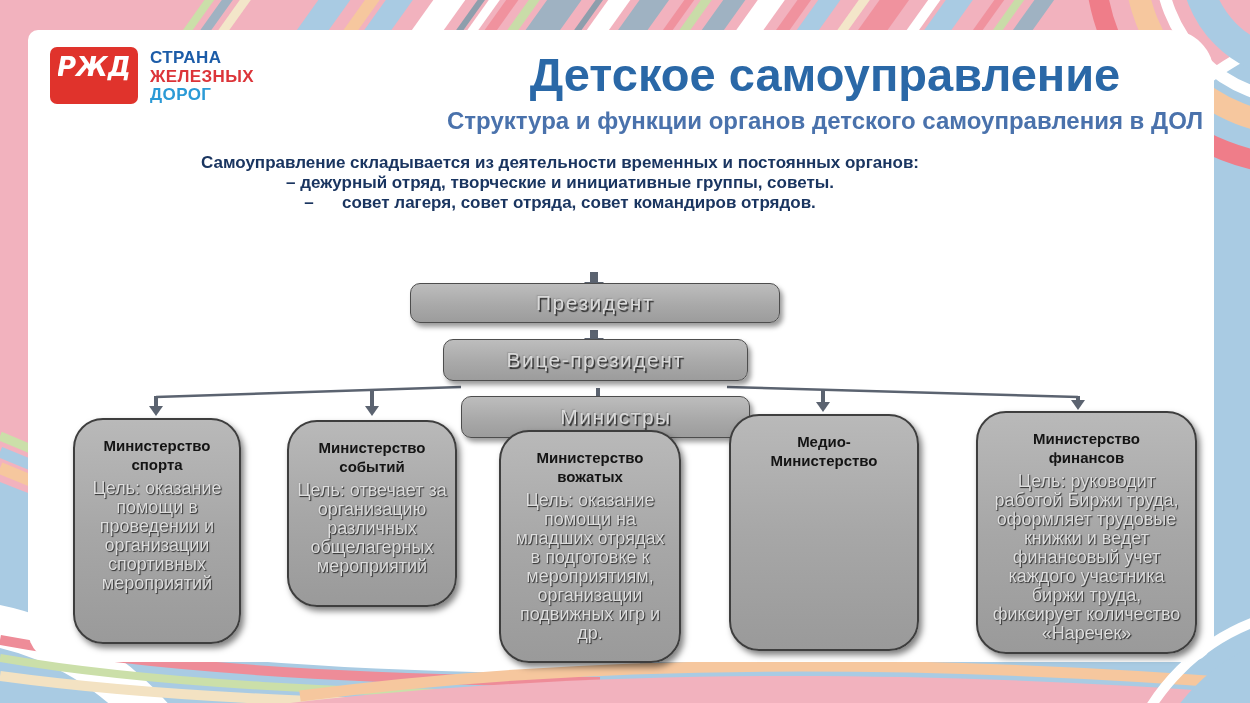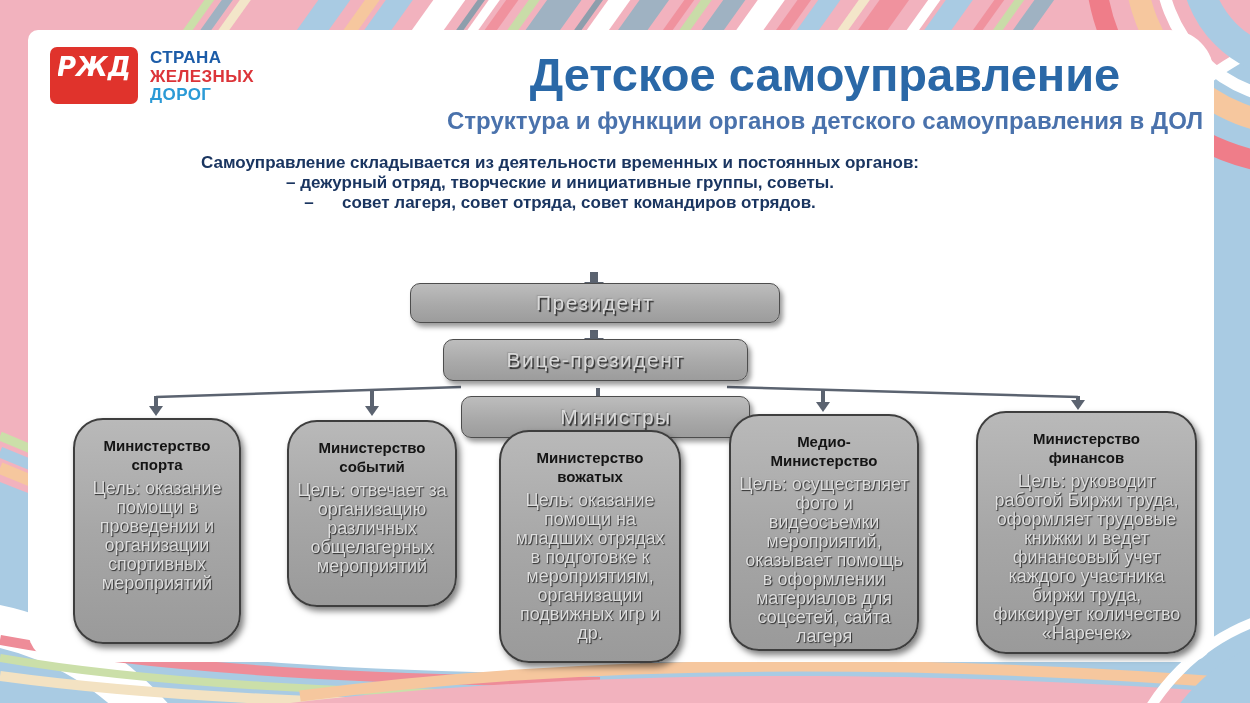--- a/index.html
+++ b/index.html
@@ -200,18 +200,17 @@
 <div class="ministry" id="ministry-1">
   <div class="ministry-title">Министерство событий</div>
   <div class="ministry-body">Цель: отвечает за организацию различных общелагерных мероприятий</div>
 </div>
 <div class="ministry" id="ministry-2">
   <div class="ministry-title">Министерство вожатых</div>
   <div class="ministry-body">Цель: оказание помощи на младших отрядах в подготовке к мероприятиям, организации подвижных игр и др.</div>
 </div>
 <div class="ministry" id="ministry-3">
   <div class="ministry-title">Медио-Министерство</div>
-  <div class="ministry-body">Цель: осуществляет фото и видеосъемки мероприятий, оказывает помощь в оформлении материалов для соцсетей, сайта лагеря</div>
 </div>
 <div class="ministry" id="ministry-4">
   <div class="ministry-title">Министерство финансов</div>
   <div class="ministry-body">Цель: руководит работой Биржи труда, оформляет трудовые книжки и ведет финансовый учет каждого участника биржи труда, фиксирует количество «Наречек»</div>
 </div>
 
 </body></html>

